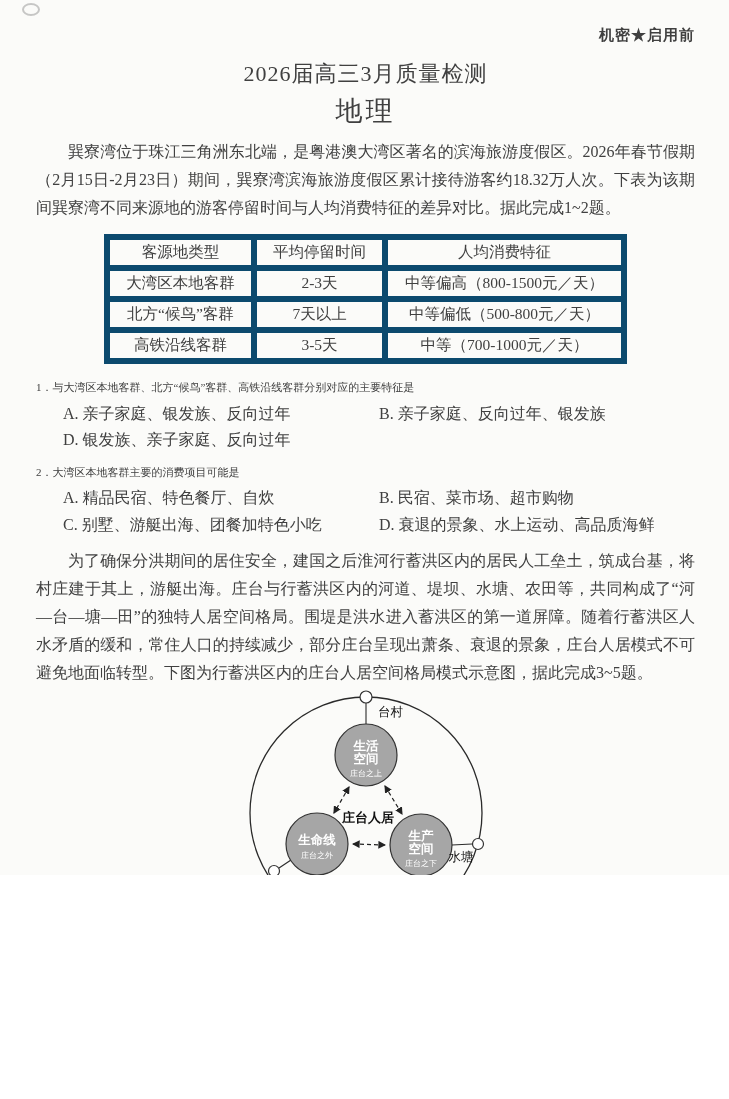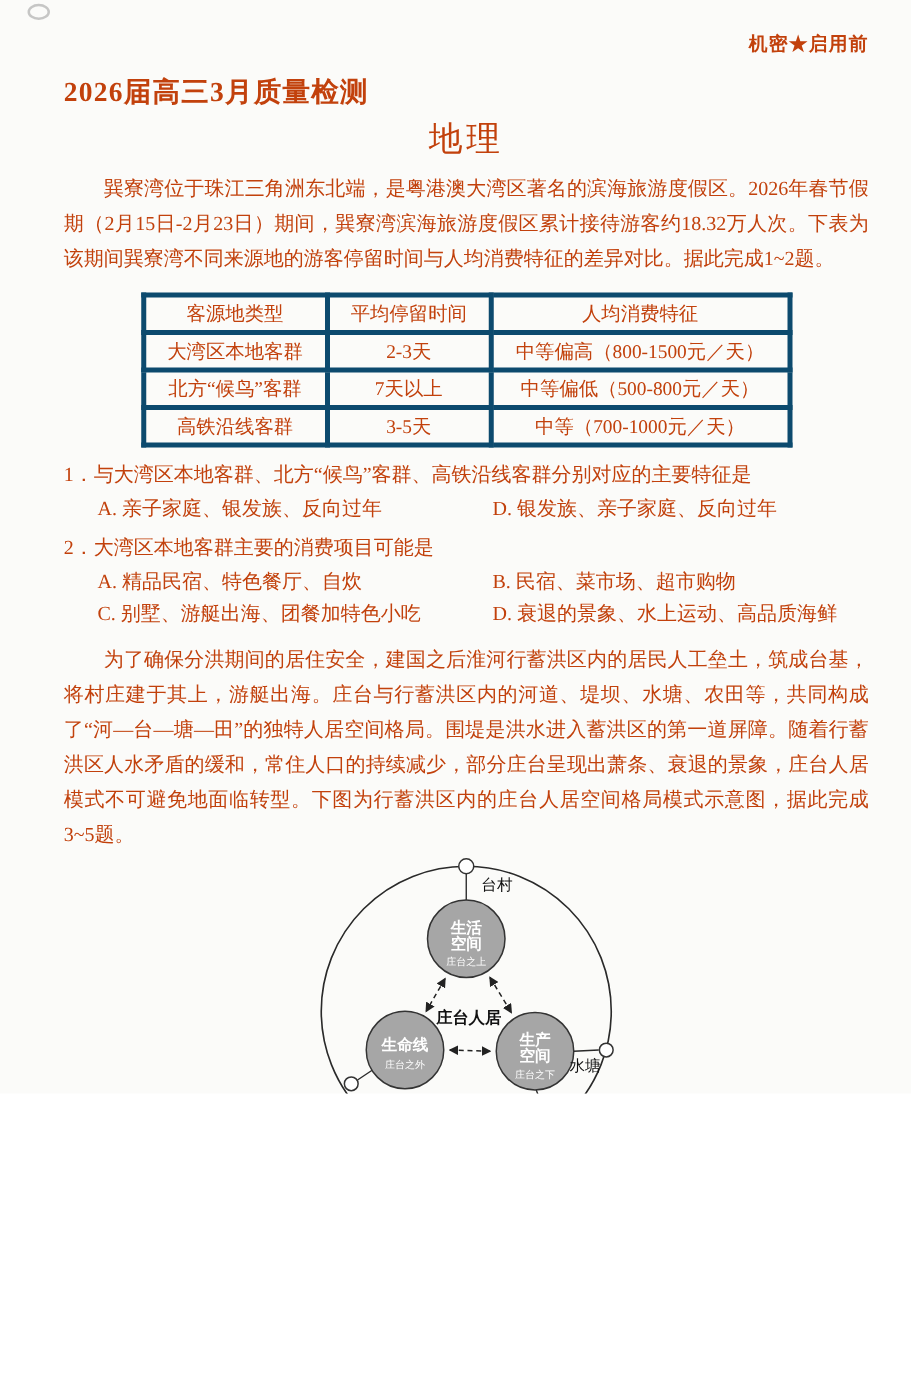--- a/index.html
+++ b/index.html
@@ -1,39 +1,38 @@
 <!DOCTYPE html>
 <html><head>
 <meta charset="utf-8">
 <style>
   * { margin:0; padding:0; box-sizing:border-box; }
   html,body { background:#ffffff; }
   .page {
     width:729px; height:875px; position:relative; overflow:hidden;
-    background:#fbfbf9; color:#c2410c;
+    background:#fbfbf9; color:#404040;
     font-family:"Liberation Serif","DejaVu Serif",serif;
-    padding-left:15px;
   }
   .content { padding:0 34px 0 36px; }
   .security { text-align:right; font-weight:bold; font-size:15px; padding-top:26px; letter-spacing:1px; }
-  .title { font-size:22px; font-weight:bold; margin-top:14px; letter-spacing:1px; }
+  .title { text-align:center; font-size:22px; font-weight:normal; margin-top:14px; letter-spacing:1px; }
   .subject { text-align:center; font-size:27px; margin-top:4px; letter-spacing:3px; }
   .sec-heading {
     font-size:16.5px; font-weight:bold; margin-top:40px; line-height:28px;
     padding-left:2.1em; text-indent:-2.1em; text-align:justify;
   }
   .para { font-size:16px; line-height:28px; text-align:justify; text-indent:2em; margin-top:9px; }
   table.qtable { border-collapse:collapse; margin:12px auto 10px; }
   table.qtable th, table.qtable td {
-    border:4px solid #0c4a6e; font-size:15.5px; font-weight:normal;
+    border:6px solid #0c4a6e; font-size:15.5px; font-weight:normal;
     text-align:center; padding:2px 8px; height:30px;
   }
   .c1 { width:147px; } .c2 { width:131px; } .c3 { width:239px; }
   .q { margin-top:5px; }
-  .q-stem { font-size:16px; line-height:26.5px; }
+  .q-stem { font-size:11px; line-height:26.5px; }
   .opts { display:grid; grid-template-columns:316px 1fr; padding-left:27px; font-size:16px; line-height:26.5px; }
   .diagram { margin-top:0; text-align:center; }
   .diagram svg { display:block; margin:0 auto; }
   .node-title { font-size:12.5px; font-weight:bold; fill:#ffffff; text-anchor:middle; font-family:"Liberation Serif","DejaVu Serif",serif; }
   .node-sub { font-size:8px; fill:#ffffff; text-anchor:middle; font-family:"Liberation Serif","DejaVu Serif",serif; }
   .outer-label { font-size:12.5px; fill:#111; font-family:"Liberation Serif","DejaVu Serif",serif; }
   .center-label { font-size:13px; font-weight:bold; fill:#111; text-anchor:middle; font-family:"Liberation Serif","DejaVu Serif",serif; }
   .zone-label { font-size:14.5px; fill:#111; text-anchor:middle; font-family:"Liberation Serif","DejaVu Serif",serif; }
   .footer-text { position:absolute; left:240px; top:1052px; font-size:16px; font-weight:bold; }
   .blob { position:absolute; background:#050505; }
@@ -80,20 +79,21 @@
         <td>3-5天</td>
         <td>中等（700-1000元／天）</td>
       </tr>
     </tbody>
       </table>
 
     <div class="q">
       <div class="q-stem">1．与大湾区本地客群、北方“候鸟”客群、高铁沿线客群分别对应的主要特征是</div>
       <div class="opts">
         <div>A. 亲子家庭、银发族、反向过年</div>
+        <div>B. 亲子家庭、反向过年、银发族</div>
         <div>D. 银发族、亲子家庭、反向过年</div>
       </div>
     </div>
 
     <div class="q">
       <div class="q-stem">2．大湾区本地客群主要的消费项目可能是</div>
       <div class="opts">
         <div>A. 精品民宿、特色餐厅、自炊</div>
         <div>B. 民宿、菜市场、超市购物</div>
         <div>C. 别墅、游艇出海、团餐加特色小吃</div>

